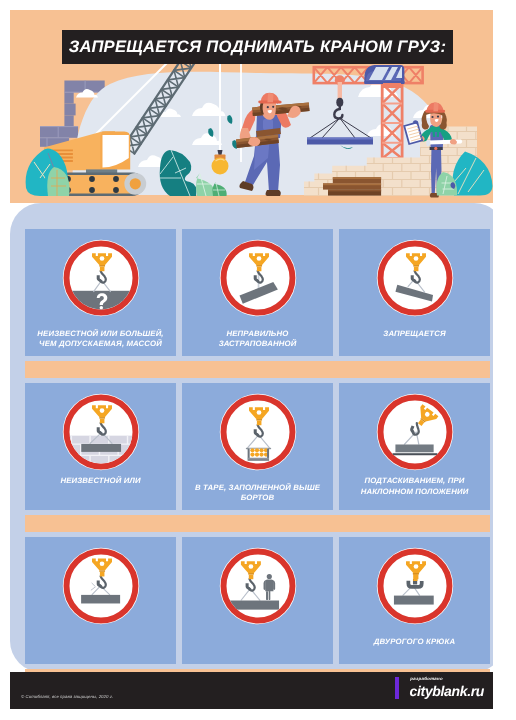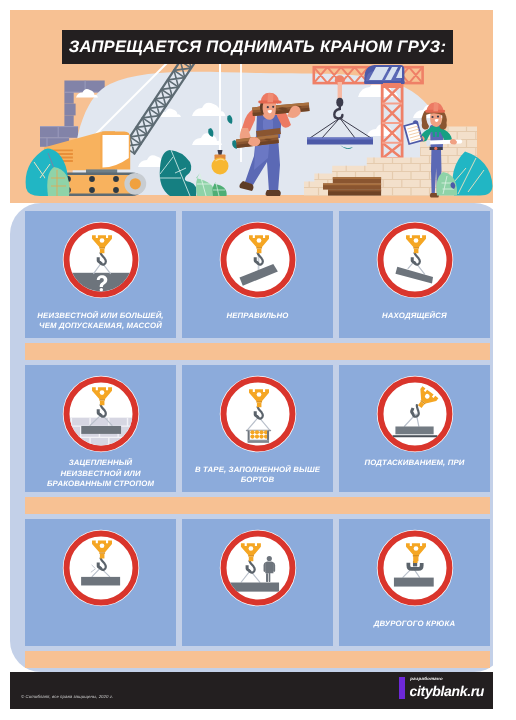--- a/index.html
+++ b/index.html
@@ -10,34 +10,34 @@
 
   
   .hero{position:relative;width:495px;height:193px;background:#f7c193;overflow:hidden;}
   .hero svg{position:absolute;left:0;top:0;display:block;}
   .banner{position:absolute;left:52px;top:20px;width:391px;height:34px;background:#231f20;
           display:flex;align-items:center;justify-content:center;z-index:30;}
   .banner-text{color:#ffffff;font-weight:bold;font-size:16.6px;letter-spacing:0.25px;white-space:nowrap;}
 
   
   .signs{position:relative;width:495px;height:469px;background:#c3d0e8;box-sizing:border-box;
-         padding:8px 15px 0 15px;border-radius:31px;}
+         padding:26px 15px 0 15px;border-radius:31px;}
   .row{display:flex;gap:6px;height:127px;}
   .card{width:151px;height:127px;background:#8cabdb;display:flex;flex-direction:column;
         align-items:center;justify-content:flex-start;box-sizing:border-box;position:relative;}
   .card .ico{margin-top:10px;line-height:0;}
   .cap{color:#ffffff;font-weight:bold;font-size:7.8px;text-align:center;line-height:10.7px;
        letter-spacing:0.12px;white-space:nowrap;position:absolute;left:0;right:0;top:99.5px;}
   .card.three .cap{top:93px;}
   .bar{height:17px;background:#f7c193;margin:5px 0;}
 
   
   .foot{position:relative;width:495px;height:37px;background:#231f20;}
   .copy{position:absolute;left:11px;top:21.5px;color:#cfcfcf;font-size:4.3px;letter-spacing:0.08px;white-space:nowrap;}
-  .brand{position:absolute;right:21px;top:5.2px;padding-left:5px;border-left:6px solid #6d28d9;height:22px;}
+  .brand{position:absolute;right:21px;top:5.2px;padding-left:11px;border-left:4px solid #6d28d9;height:22px;}
   .brand-sub{color:#ffffff;font-size:4.3px;font-weight:bold;letter-spacing:0.35px;line-height:1;margin:0 0 2.2px 0.6px;}
   .brand-name{color:#ffffff;font-size:14px;font-weight:bold;letter-spacing:-0.35px;line-height:1;}
 </style>
 </head>
 <body>
 
 <div id="poster">
 
   <div class="hero">
     <svg width="495" height="193" viewBox="0 0 495 193">
@@ -377,20 +377,21 @@
                   <circle cx="51.3" cy="25.0" r="3.0" fill="#ffffff"></circle>
                   <rect x="47.8" y="33.4" width="7.4" height="1.9" fill="#d98f1d"></rect>
                   <rect x="48.6" y="35.3" width="5.8" height="6.0" fill="#f5a623"></rect>
                 </g>
                 <path d="M26.3 72.5 L69.6 55.0 L75.5 64.7 L30.5 82.9 Z" fill="#6d747c"></path>
               </g>
             </svg>
         </div>
         <div class="cap">
           <div>НЕПРАВИЛЬНО</div>
+          <div>ЗАСТРАПОВАННОЙ</div>
         </div>
       </div>
       <div class="card">
         <div class="ico">
           <svg width="78" height="78" viewBox="0 0 100 100">
               <circle cx="50" cy="50" r="49" fill="#ffffff"></circle>
               <circle cx="50" cy="50" r="44.2" fill="none" stroke="#d9352c" stroke-width="7.6"></circle>
               <clipPath id="cl3">
                 <circle cx="50" cy="50" r="40.4"></circle>
               </clipPath>
@@ -405,21 +406,21 @@
                   <path d="M38.5 18.3 L43.3 18.3 L43.3 21.9 L46.0 21.9 L46.0 18.3 L56.4 18.3 L56.4 21.9 L59.1 21.9 L59.1 18.3 L64.1 18.3 L64.1 22.8 L55.2 33.4 L47.8 33.4 L38.5 22.8 Z" fill="#f5a623"></path>
                   <circle cx="51.3" cy="25.0" r="3.0" fill="#ffffff"></circle>
                   <rect x="47.8" y="33.4" width="7.4" height="1.9" fill="#d98f1d"></rect>
                   <rect x="48.6" y="35.3" width="5.8" height="6.0" fill="#f5a623"></rect>
                 </g>
                 <path d="M27.3 58.8 L73.1 71.7 L71.8 80.0 L24.9 67.6 Z" fill="#6d747c"></path>
               </g>
             </svg>
         </div>
         <div class="cap">
-          <div>НАХОДЯЩЕЙСЯ</div>
+          <div>ЗАПРЕЩАЕТСЯ</div>
         </div>
       </div>
     </div>
     <div class="bar"></div>
     <div class="row">
       <div class="card three">
         <div class="ico">
           <svg width="78" height="78" viewBox="0 0 100 100">
               <circle cx="50" cy="50" r="49" fill="#ffffff"></circle>
               <circle cx="50" cy="50" r="44.2" fill="none" stroke="#d9352c" stroke-width="7.6"></circle>
@@ -447,23 +448,21 @@
                   <path d="M38.5 18.3 L43.3 18.3 L43.3 21.9 L46.0 21.9 L46.0 18.3 L56.4 18.3 L56.4 21.9 L59.1 21.9 L59.1 18.3 L64.1 18.3 L64.1 22.8 L55.2 33.4 L47.8 33.4 L38.5 22.8 Z" fill="#f5a623"></path>
                   <circle cx="51.3" cy="25.0" r="3.0" fill="#ffffff"></circle>
                   <rect x="47.8" y="33.4" width="7.4" height="1.9" fill="#d98f1d"></rect>
                   <rect x="48.6" y="35.3" width="5.8" height="6.0" fill="#f5a623"></rect>
                 </g>
                 <rect x="24.7" y="65.3" width="51" height="10.2" fill="#6d747c"></rect>
               </g>
             </svg>
         </div>
         <div class="cap">
-          <div>ЗАЦЕПЛЕННЫЙ</div>
           <div>НЕИЗВЕСТНОЙ ИЛИ</div>
-          <div>БРАКОВАННЫМ СТРОПОМ</div>
         </div>
       </div>
       <div class="card">
         <div class="ico">
           <svg width="78" height="78" viewBox="0 0 100 100">
               <circle cx="50" cy="50" r="49" fill="#ffffff"></circle>
               <circle cx="50" cy="50" r="44.2" fill="none" stroke="#d9352c" stroke-width="7.6"></circle>
               <clipPath id="cl5">
                 <circle cx="50" cy="50" r="40.4"></circle>
               </clipPath>
@@ -529,20 +528,21 @@
                     <path d="M46.0 50.4 C48.8 50.5 51.2 52.0 52.2 54.6 C49.4 56.0 46.0 54.4 45.0 52.4 Z" fill="#5b636b"></path>
                   </g>
                 </g>
                 <rect x="24.9" y="66.0" width="49" height="10" fill="#737b83"></rect>
                 <rect x="21.1" y="77.2" width="57.6" height="2.6" fill="#4a5058"></rect>
               </g>
             </svg>
         </div>
         <div class="cap">
           <div>ПОДТАСКИВАНИЕМ, ПРИ</div>
+          <div>НАКЛОННОМ ПОЛОЖЕНИИ</div>
         </div>
       </div>
     </div>
     <div class="bar"></div>
     <div class="row">
       <div class="card three">
         <div class="ico">
           <svg width="78" height="78" viewBox="0 0 100 100">
               <circle cx="50" cy="50" r="49" fill="#ffffff"></circle>
               <circle cx="50" cy="50" r="44.2" fill="none" stroke="#d9352c" stroke-width="7.6"></circle>

